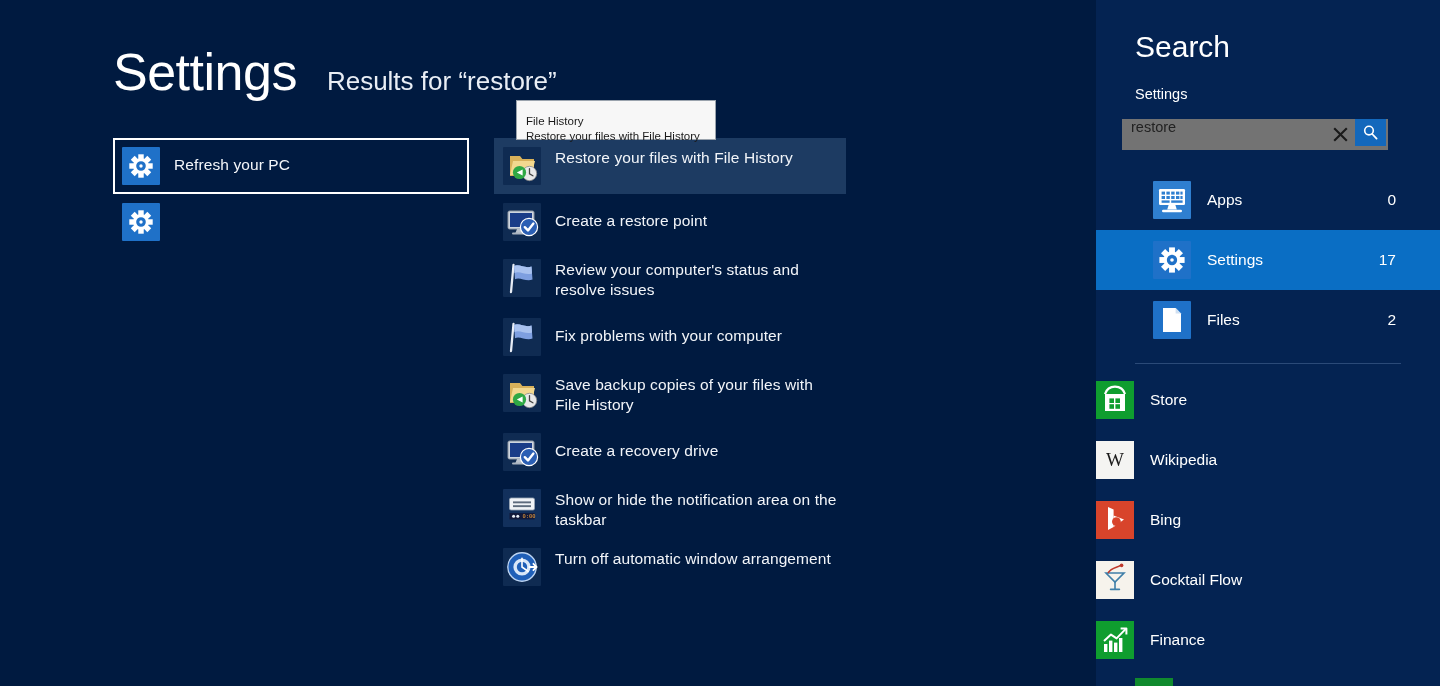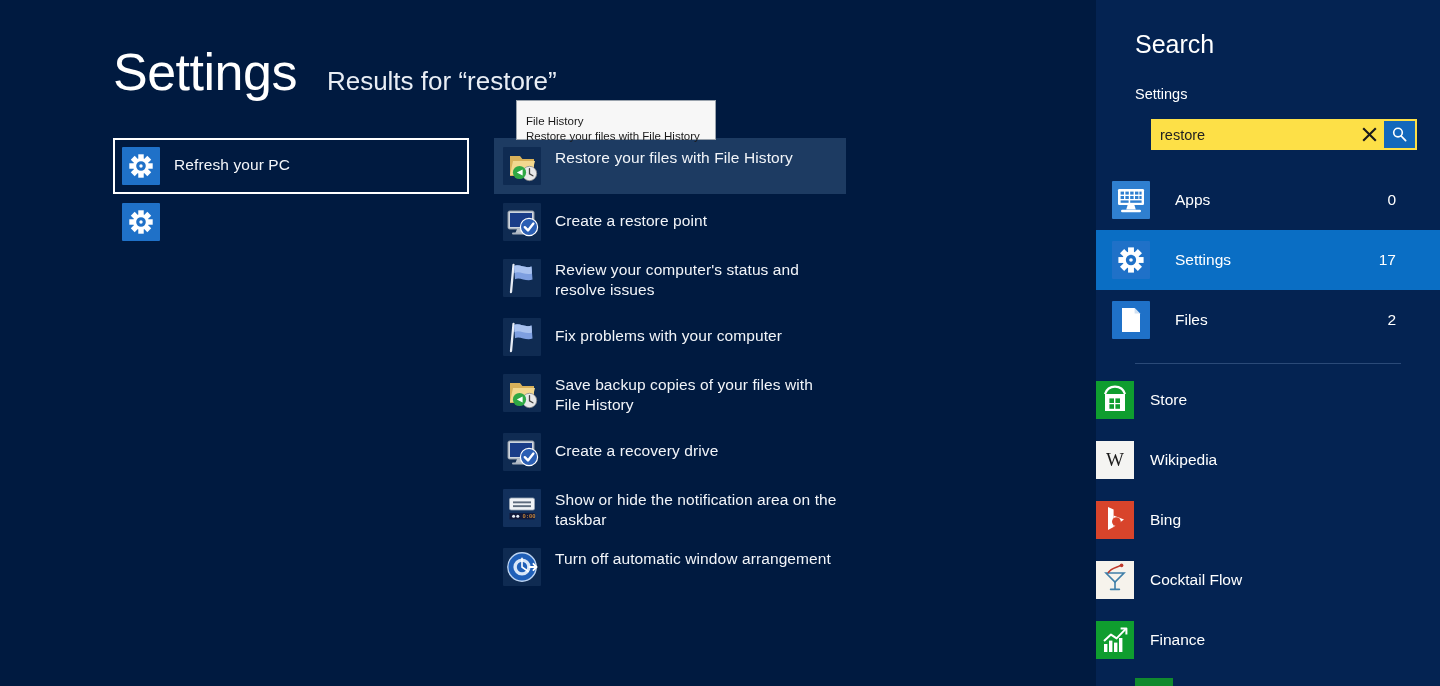--- a/index.html
+++ b/index.html
@@ -64,50 +64,50 @@
   .tt-l2 { font-size: 11.5px; color: #1a1a1a; line-height: 15px; }
 
   
   .side {
     position: absolute; right: 0; top: 0;
     width: 344px; height: 686px;
     background: #042352;
   }
   .side-title {
     position: absolute; left: 39px; top: 32px;
-    font-size: 25px; font-weight: 300; color: #ffffff; line-height: 1;
+    font-size: 30px; font-weight: 300; color: #ffffff; line-height: 1;
   }
   .side-scope {
     position: absolute; left: 39px; top: 86px;
     font-size: 14.5px; font-weight: 400; color: #ffffff;
   }
   .searchbox {
-    position: absolute; left: 55px; top: 119px;
+    position: absolute; left: 26px; top: 119px;
     width: 266px; height: 31px;
-    background: #fde047; display: flex; align-items: center;
+    background: #737373; display: flex; align-items: flex-start;
   }
   .search-input {
     flex: 1; border: 0; outline: 0; background: transparent;
     font-family: "Liberation Sans", sans-serif;
     font-size: 14.5px; color: #222222; padding-left: 9px;
   }
   .search-clear {
     width: 30px; height: 31px; display: flex;
     align-items: center; justify-content: center; cursor: pointer;
   }
   .search-go {
     width: 31px; height: 27px; margin-right: 2px;
     background: #1368bc; display: flex;
     align-items: center; justify-content: center; cursor: pointer;
   }
 
   .cat-list { position: absolute; left: 0; top: 170px; width: 344px; }
   .cat-row {
     height: 60px; display: flex; align-items: center;
-    padding-left: 16px; padding-right: 44px; gap: 9px;
+    padding-left: 57px; padding-right: 44px;
   }
   .cat-row.active { background: #0a6ec4; }
   .cat-ico {
     width: 38px; height: 38px; flex: 0 0 38px; position: relative;
     margin-right: 16px; border-radius: 1px; overflow: hidden;
   }
   .cat-name { flex: 1; font-size: 15.5px; color: #ffffff; }
   .cat-count { font-size: 15.5px; color: #ffffff; }
 
   .side-divider {

